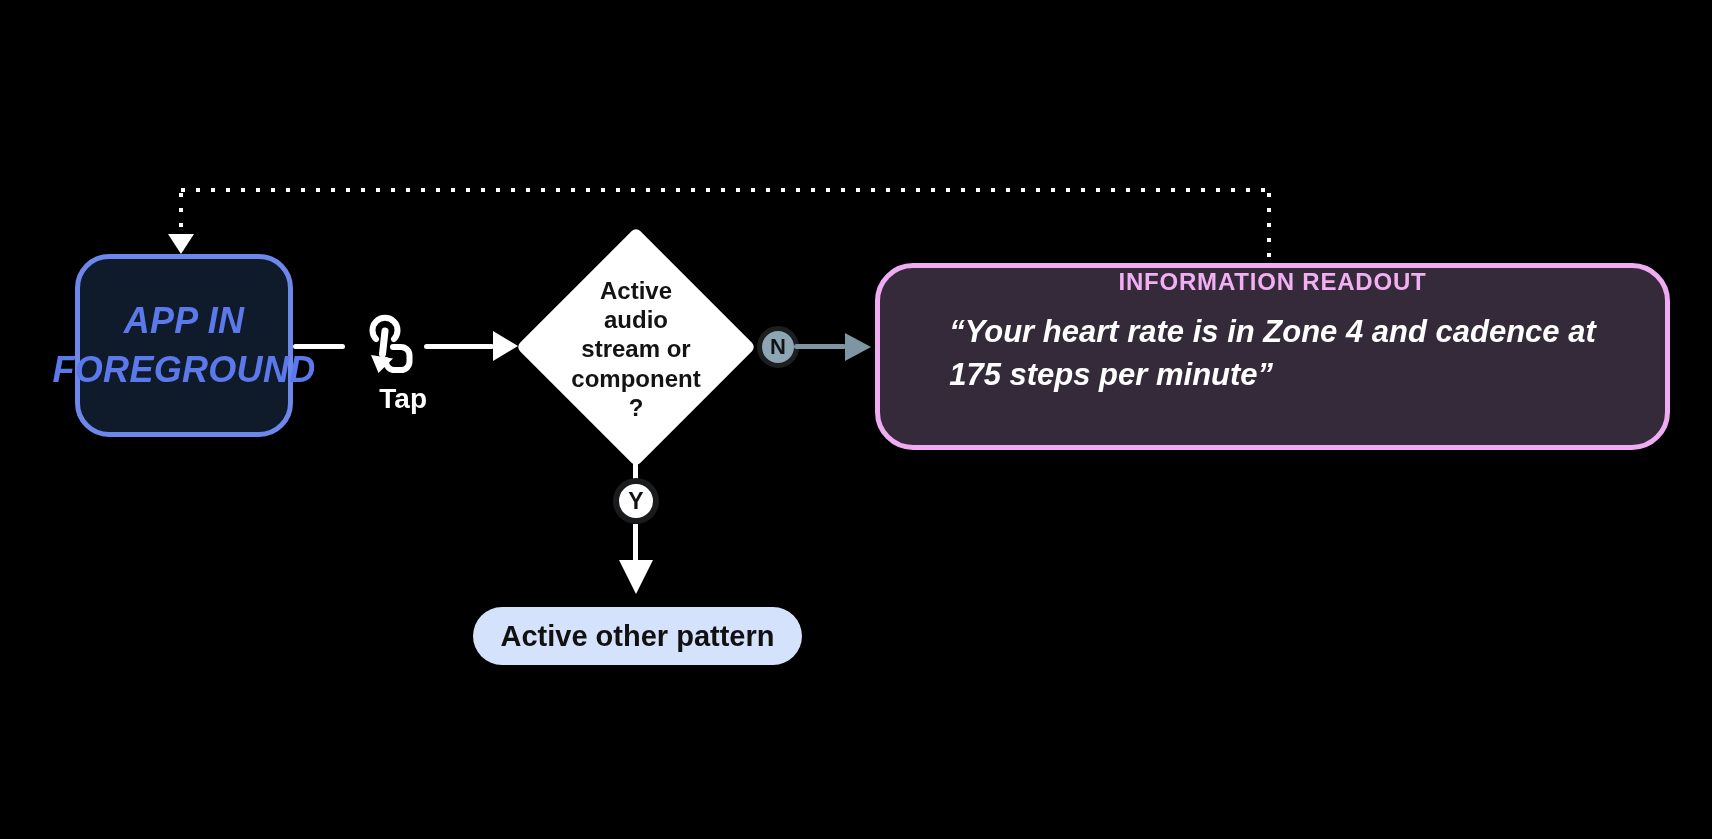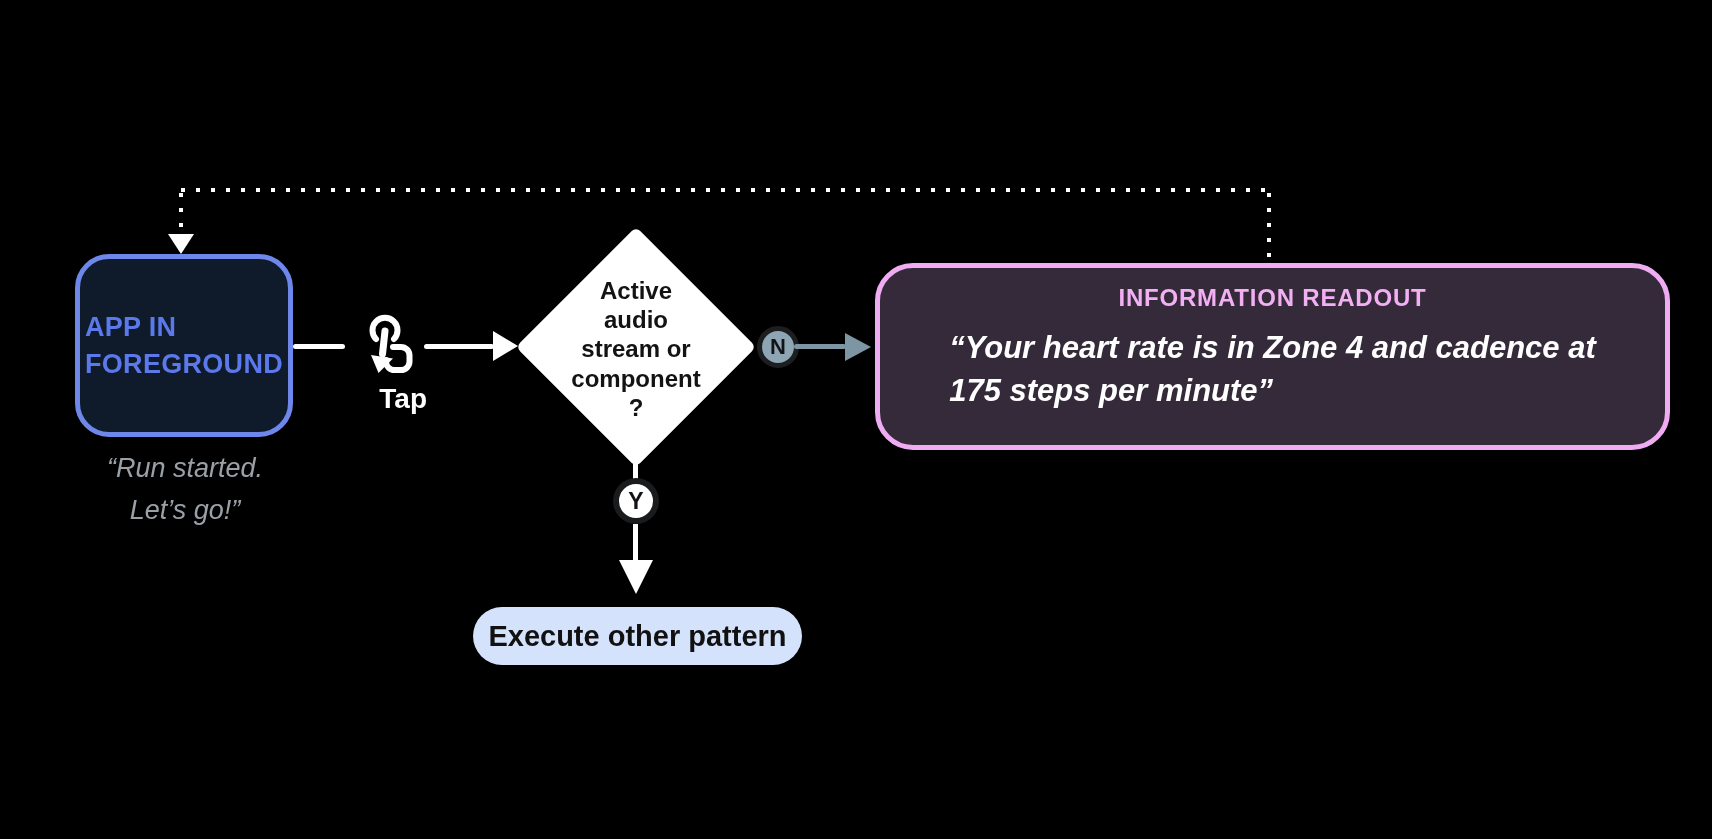--- a/index.html
+++ b/index.html
@@ -21,22 +21,22 @@
   .dot-v-right{left:1267px;top:193px;width:4px;height:65px;
     background:repeating-linear-gradient(180deg,#fff 0 4px,transparent 4px 15px);}
   .loop-arrowhead{left:168px;top:234px;width:0;height:0;
     border-left:13px solid transparent;border-right:13px solid transparent;
     border-top:20px solid #fff;}
 
   
   .app-box{left:75px;top:254px;width:208px;height:173px;
     background:#0f1a2b;border:5px solid #6e87ea;border-radius:34px;
     display:flex;align-items:center;justify-content:center;}
-  .app-label{color:#5b79ea;font-weight:bold;font-size:27px;line-height:1.35;
-    letter-spacing:.3px;text-align:left;}
+  .app-label{color:#5b79ea;font-weight:bold;font-size:36px;line-height:1.35;
+    letter-spacing:.3px;text-align:center;font-style:italic;}
   .app-caption{left:40px;top:448px;width:290px;text-align:center;
     color:#9aa0a6;font-style:italic;font-size:27px;line-height:1.55;}
 
   
   .line-white{background:#fff;height:5px;border-radius:3px;}
   .seg-a{left:293px;top:344px;width:52px;}
   .seg-b{left:424px;top:344px;width:70px;}
   .arrow-into-diamond{left:493px;top:331px;width:0;height:0;
     border-top:15px solid transparent;border-bottom:15px solid transparent;
     border-left:25px solid #fff;}
@@ -58,21 +58,21 @@
     color:#121316;font-weight:bold;font-size:22px;}
   .n-line{left:794px;top:344px;width:52px;height:5px;background:#7e96a3;border-radius:3px;}
   .n-arrowhead{left:845px;top:333px;width:0;height:0;
     border-top:14px solid transparent;border-bottom:14px solid transparent;
     border-left:26px solid #7e96a3;}
 
   
   .readout{left:875px;top:263px;width:785px;height:177px;
     background:#342a39;border:5px solid #f0acf2;border-radius:38px;
     display:flex;flex-direction:column;align-items:center;}
-  .readout-title{margin-top:16px;color:#f3aff4;font-weight:bold;font-size:24px;
+  .readout-title{color:#f3aff4;font-weight:bold;font-size:24px;
     letter-spacing:.8px;text-align:center;}
   .readout-quote{margin-top:14px;color:#fff;font-weight:bold;font-style:italic;
     font-size:31px;line-height:1.4;}
 
   
   .dy-line{left:633px;top:462px;width:5px;height:19px;background:#fff;}
   .y-circle{left:613px;top:478px;width:34px;height:34px;border-radius:50%;
     background:#fff;border:6px solid #1a1b1d;
     display:flex;align-items:center;justify-content:center;
     color:#121316;font-weight:bold;font-size:23px;}
@@ -93,22 +93,20 @@
 
   <div class="abs dot-h"></div>
   <div class="abs dot-v-left"></div>
   <div class="abs dot-v-right"></div>
   <div class="abs loop-arrowhead"></div>
 
   <div class="abs app-box">
     <div class="app-label preline">APP IN
 FOREGROUND</div>
   </div>
-  <div class="abs app-caption preline">“Run started.
-Let’s go!”</div>
 
   <div class="abs line-white seg-a"></div>
   <div class="abs tap-icon">
     <svg width="66" height="66" viewBox="0 0 66 66">
       <path d="M24 27 A12.5 12.5 0 1 1 42 27" stroke="#fff" stroke-width="6" fill="none" stroke-linecap="round"></path>
       <line x1="33" y1="19" x2="30.5" y2="42" stroke="#fff" stroke-width="7" stroke-linecap="round"></line>
       <path d="M19 43 L41 46.5 L26.5 61 Z" fill="#fff"></path>
       <path d="M41 35 H49 A8.5 8.5 0 0 1 57.5 43.5 V49.5 A8.5 8.5 0 0 1 49 58 H42.5
                A8.5 8.5 0 0 1 34 49.5 V48" stroke="#fff" stroke-width="6" fill="none" stroke-linecap="round" stroke-linejoin="round"></path>
     </svg>
@@ -137,16 +135,16 @@
   </div>
 
   <div class="abs dy-line"></div>
   <div class="abs y-circle">
     <span>Y</span>
   </div>
   <div class="abs y-line"></div>
   <div class="abs y-arrowhead"></div>
 
   <div class="abs pill">
-    <span>Execute other pattern</span>
+    <span>Active other pattern</span>
   </div>
 
 </div>
 
 </body></html>

